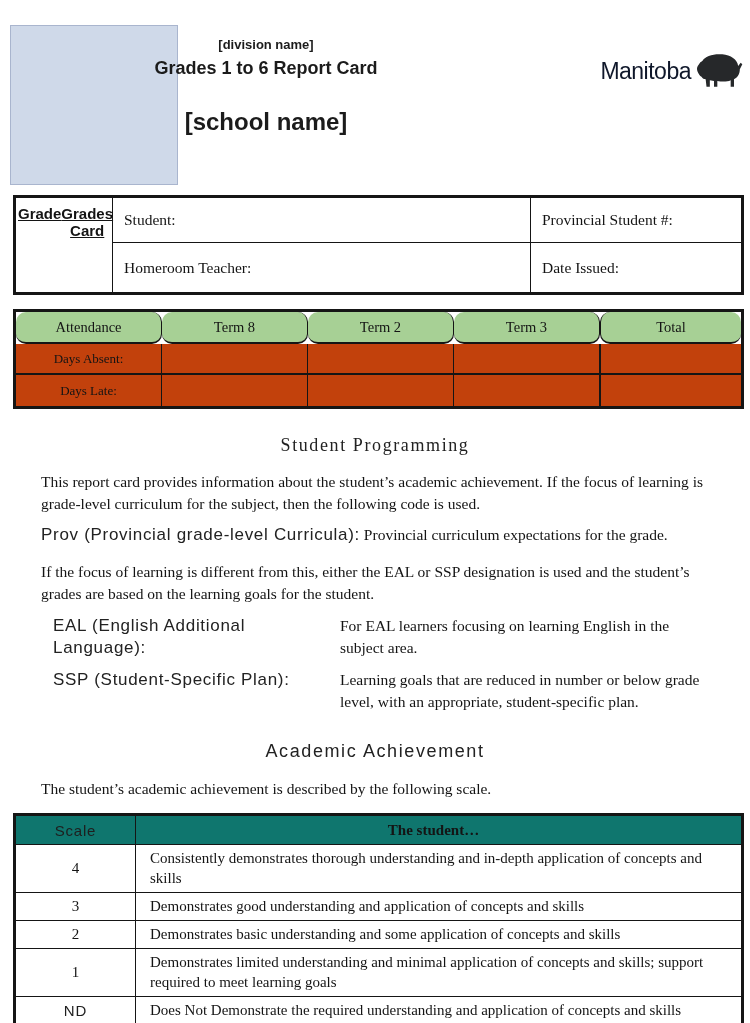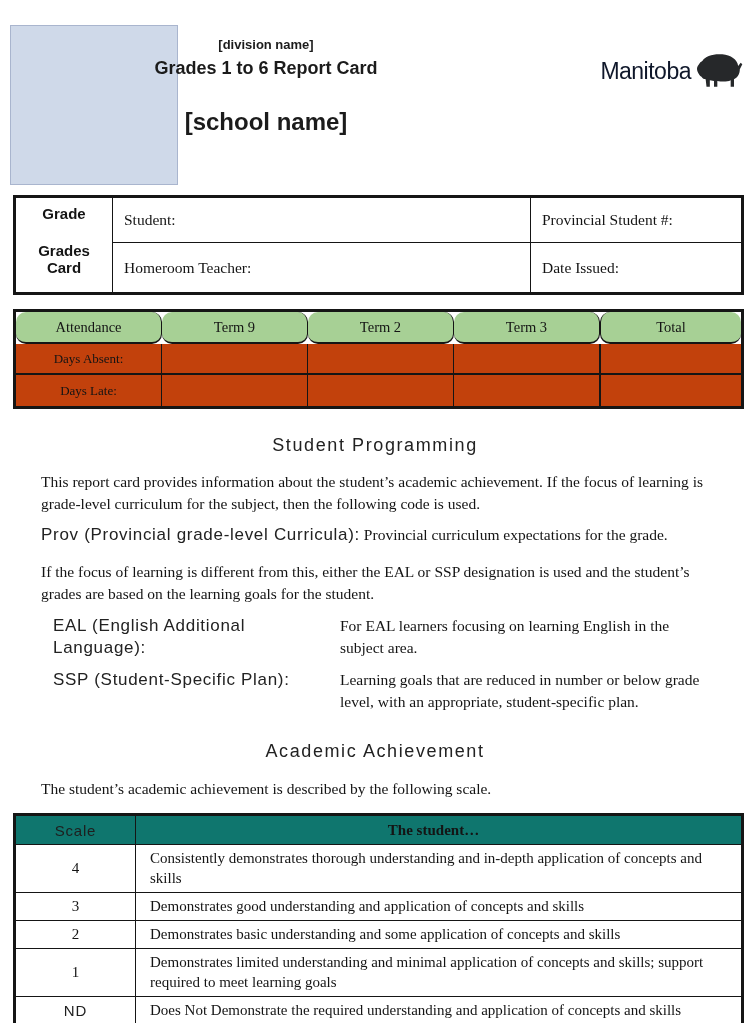--- a/index.html
+++ b/index.html
@@ -21,42 +21,42 @@
              letter-spacing:-0.5px; color:#0f172a; }
   .bison { width:50px; height:38px; }
 
   
   .sans-label { font-family:"Liberation Sans", sans-serif; letter-spacing:0.8px; color:#1e1e1e; }
 
   
   .grade-table { margin:0 6px 0 13px; border:3px solid #151515;
                  display:grid; grid-template-columns:97px 1fr 210px; grid-template-rows:45px 49px; }
   .gt-side { grid-row:1 / 3; grid-column:1; border-right:1.5px solid #151515;
-             display:flex; flex-direction:column; justify-content:space-between;
+             display:flex; justify-content:space-between;
              padding:7px 2px 16px 2px; text-align:center;
-             font-family:"Liberation Sans", sans-serif; font-weight:bold; font-size:15px; }
+             font-family:"Liberation Sans", sans-serif; font-weight:bold; font-size:15px;text-decoration:underline; }
   .gt-side .wrapped { display:block; width:64px; margin:0 auto; line-height:17px; }
   .gt-cell { display:flex; align-items:center; padding-left:11px; font-size:15.5px; }
   .gt-r1 { border-bottom:1.5px solid #151515; }
   .gt-c2 { border-right:1.5px solid #151515; }
 
   
   .att-table { margin:14px 6px 0 13px; border:3px solid #151515;
                display:grid; grid-template-columns:146px 146px 146px 146px 1fr; }
   .att-cell { border-right:1.5px solid #151515; border-bottom:2px solid #151515;
               display:flex; align-items:center; justify-content:center; }
   .att-cell.lastcol { border-right:none; border-left:1.8px solid #151515; }
   .att-head { background:#A7D095; height:32px; font-size:14.5px;border-radius:10px; }
   .att-body { height:31px; font-size:13px; background:#c2410c; }
   .att-lastrow { border-bottom:none; }
 
   
   .section-heading { text-align:center; font-family:"Liberation Sans", sans-serif;
                      font-size:18px; letter-spacing:1.6px; color:#222; }
-  .sp-heading { margin-top:26px; }
+  .sp-heading { margin-top:26px;font-family:Liberation Serif, serif; }
   .aa-heading { margin-top:28px; }
   .para { margin:15px 46px 0 41px; font-size:15.5px; line-height:22px; }
   .prov-line { margin-top:9px; }
   .prov-label, .def-label { font-family:"Liberation Sans", sans-serif; font-size:17px;
                             letter-spacing:0.7px; color:#222; }
   .def-grid { display:grid; grid-template-columns:287px 1fr; row-gap:10px;
               margin:10px 46px 0 53px; font-size:15.5px; line-height:22px; }
   .aa-intro { margin-top:16px; }
 
   
@@ -106,21 +106,21 @@
     <div class="gt-cell gt-c2">
       <span>Homeroom Teacher:</span>
     </div>
     <div class="gt-cell">
       <span>Date Issued:</span>
     </div>
   </div>
 
   <div class="att-table">
     <div class="att-cell att-head">Attendance</div>
-    <div class="att-cell att-head">Term 9</div>
+    <div class="att-cell att-head">Term 8</div>
     <div class="att-cell att-head">Term 2</div>
     <div class="att-cell att-head">Term 3</div>
     <div class="att-cell att-head lastcol">Total</div>
 
     <div class="att-cell att-body">Days Absent:</div>
     <div class="att-cell att-body"></div>
     <div class="att-cell att-body"></div>
     <div class="att-cell att-body"></div>
     <div class="att-cell att-body lastcol"></div>
 

